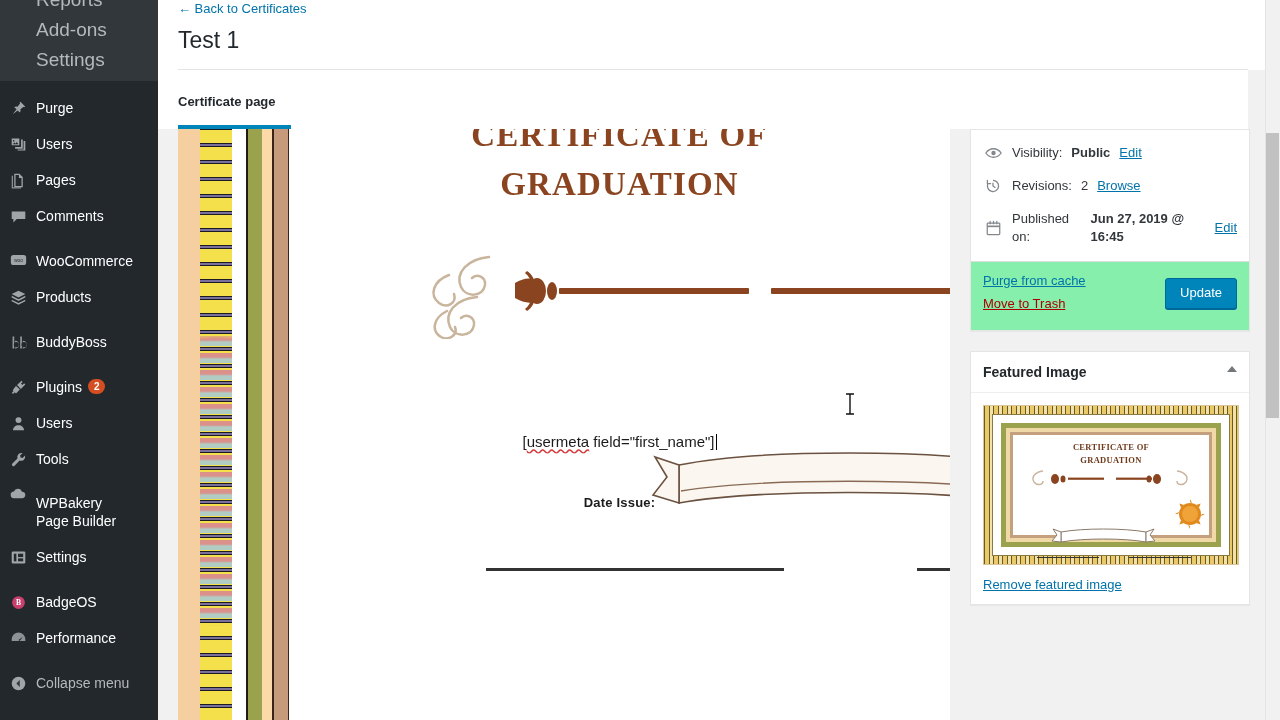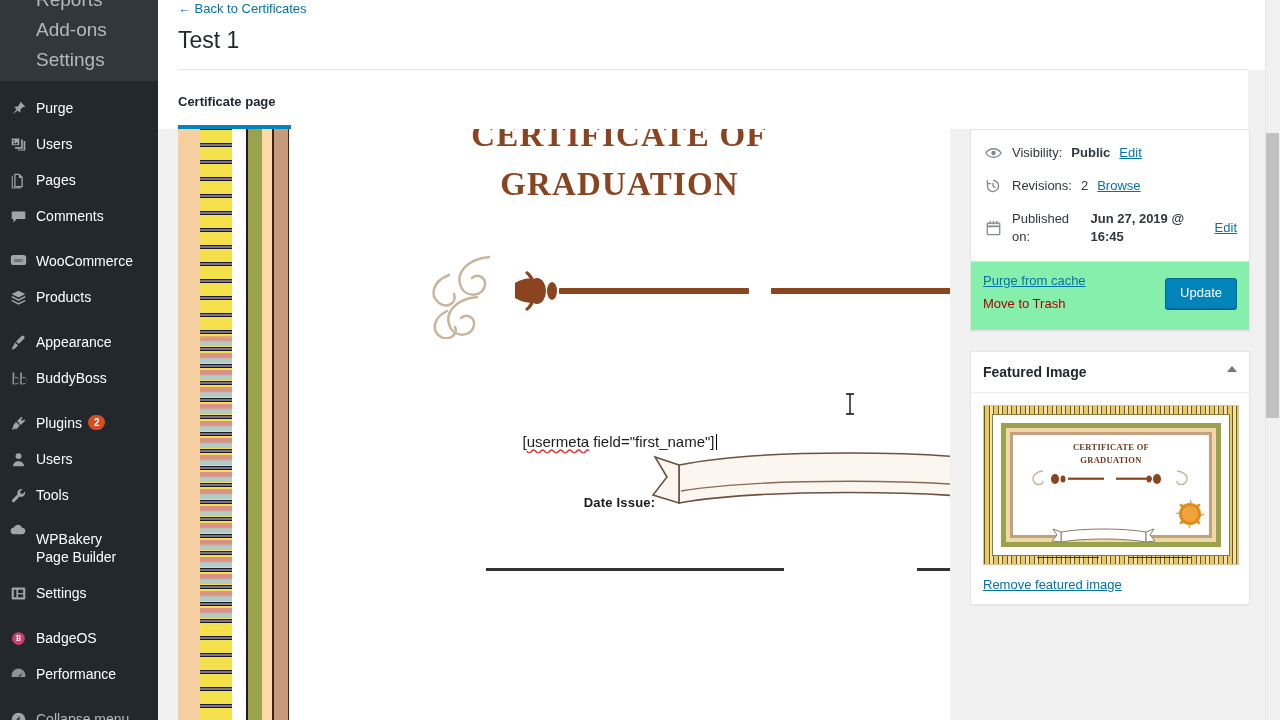--- a/index.html
+++ b/index.html
@@ -168,21 +168,21 @@
     color:#32373c; line-height:18px; padding:4px 0 11px 0;
   }
   .pub-row .ic { width:20px; min-width:20px; display:flex; justify-content:center; color:#82878c; }
   .pub-row b { font-weight:bold; }
   a.lnk { color:#0073aa; text-decoration:underline; cursor:pointer; }
   .pub-actions {
     border-top:1px solid #ddd; background:#86efac; padding:10px 12px 12px 12px;
     position:relative; min-height:62px;
   }
   .pub-actions .minor { display:block; margin-bottom:6px; font-size:13px; line-height:17px; }
-  a.trash { color:#a00; cursor:pointer; }
+  a.trash { color:#a00; text-decoration:underline; cursor:pointer; }
   .btn-update {
     position:absolute; right:12px; top:16px; background:#0085ba;
     border:1px solid #006799; border-radius:3px; color:#fff;
     font-size:13px; font-weight:normal; padding:7px 14px 8px 14px;
     box-shadow:0 1px 0 #006799; cursor:pointer; line-height:14px;
   }
 
   .panel-head {
     position:relative; border-bottom:1px solid #eee; padding:11px 12px;
     font-size:14px; font-weight:bold; color:#23282d; line-height:18px;
@@ -305,28 +305,20 @@
       <span class="mi-icon">
         <svg width="17" height="17" viewBox="0 0 20 20" fill="#a0a5aa">
             <path d="M10 2l8 4-8 4-8-4 8-4zm-8 6l8 4 8-4v2l-8 4-8-4V8zm0 4.5l8 4 8-4v2l-8 4-8-4v-2z"></path>
           </svg>
       </span>
       <span class="mi-label">Products</span>
     </div>
 
     <div class="menu-gap"></div>
 
-    <div class="menu-item">
-      <span class="mi-icon">
-        <svg width="17" height="17" viewBox="0 0 20 20" fill="#a0a5aa">
-            <path d="M16.5 2.5c1 1 1 2.3 0 3.2l-6.2 6.2-3.2-3.2 6.2-6.2c.9-1 2.2-1 3.2 0zM6 10l3.5 3.5-3 3C5.3 17.8 2 18.5 2 18.5s.7-3.3 1.9-4.5L6 10z"></path>
-          </svg>
-      </span>
-      <span class="mi-label">Appearance</span>
-    </div>
 
     <div class="menu-item">
       <span class="mi-icon">
         <svg width="17" height="17" viewBox="0 0 20 20" fill="#a0a5aa">
             <path d="M3 3h2v14H3V3zm3 5a4.5 4.5 0 110 9H6V8zm6-5h2v14h-2V3zm3 5a4.5 4.5 0 110 9h0V8z" opacity=".9"></path>
             <circle cx="7.5" cy="12.5" r="3" fill="#23282d"></circle>
             <circle cx="16.5" cy="12.5" r="3" fill="#23282d"></circle>
           </svg>
       </span>
       <span class="mi-label">BuddyBoss</span>

